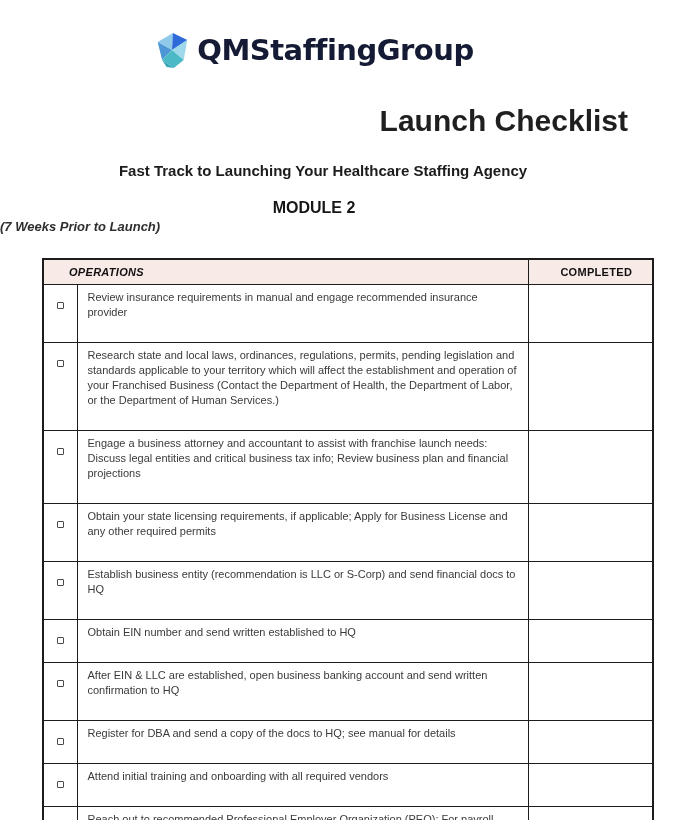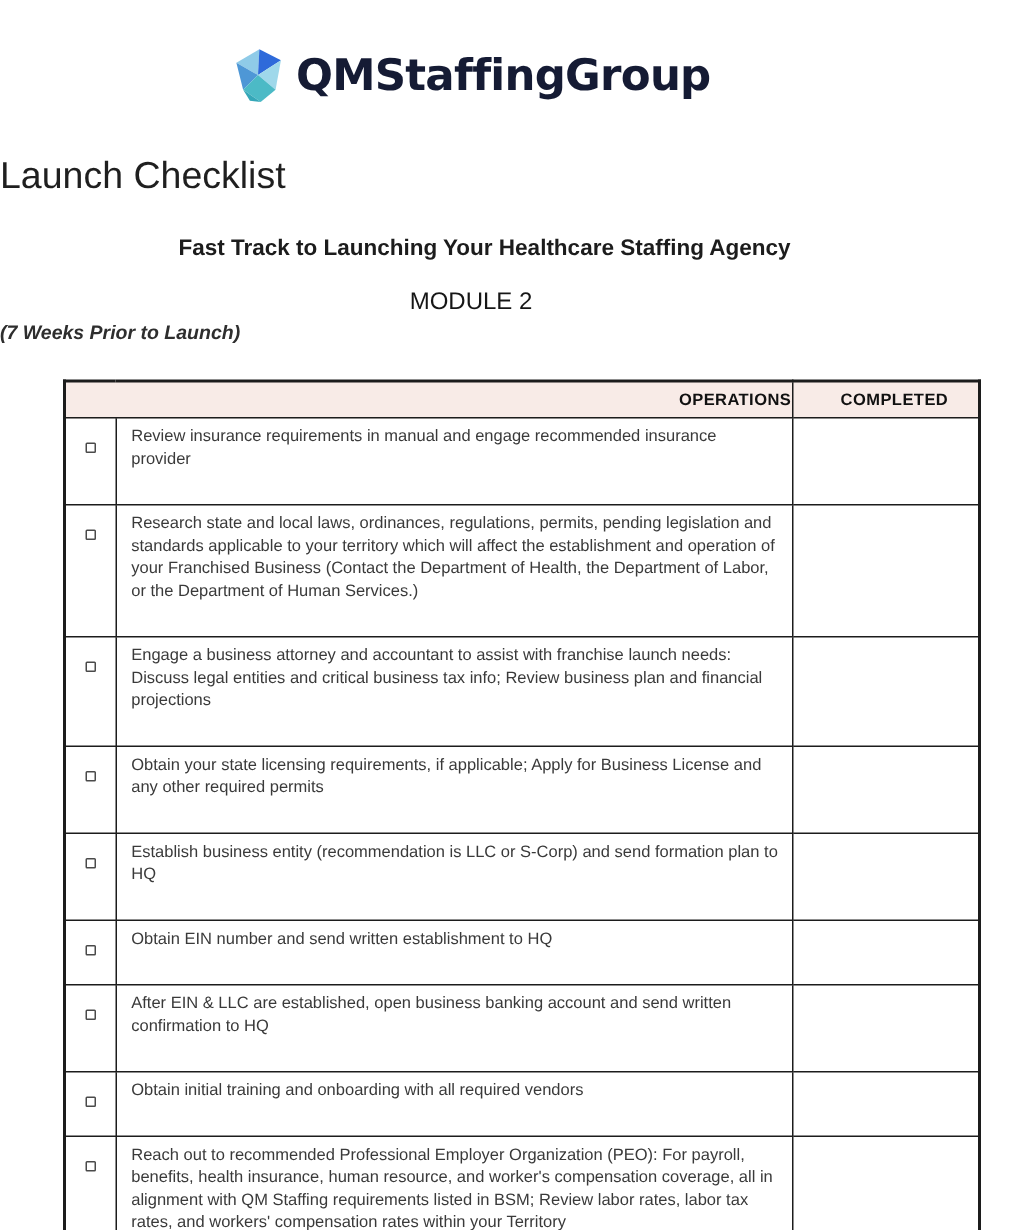--- a/index.html
+++ b/index.html
@@ -21,49 +21,49 @@
   .logo-row svg{display:block;}
   .logo-text{
     font-family:"DejaVu Sans",sans-serif;
     font-size:29px;color:var(--brand_navy);letter-spacing:-0.5px;line-height:1;
   }
   .logo-text .qm{font-weight:800;}
   .logo-text .rest{font-weight:600;}
 
   
   .title{
-    text-align:left;font-size:25px;font-weight:400;color:#1f1f1f;
+    text-align:right;font-size:30px;font-weight:700;color:#1f1f1f;
     margin:32px 0 0 0;line-height:1.1;
   }
   .subtitle{
     text-align:center;font-size:15px;font-weight:700;color:#1c1c1c;
     margin:26px 0 0 18px;line-height:1.1;
   }
   .module{
-    text-align:center;font-size:16px;font-weight:400;color:#161616;
+    text-align:center;font-size:16px;font-weight:700;color:#161616;
     margin:19px 0 0 0;line-height:1.1;
   }
   .note{
     text-align:left;font-size:13px;font-style:italic;color:#2e2e2e;
     margin-top:4px;line-height:1.1;font-weight:bold;
   }
 
   
   table.checklist{
     border-collapse:collapse;table-layout:fixed;
     width:610px;margin:24px 0 0 42px;
     border:2px solid var(--border);
   }
   .checklist th,.checklist td{border:1px solid var(--border);}
   .checklist thead th{
     background:var(--header_bg);
     font-size:11px;font-weight:700;letter-spacing:0.3px;color:#111;
     height:25px;padding:0;
   }
-  .checklist thead th.th-ops{text-align:right;padding-left:9px;}
+  .checklist thead th.th-ops{text-align:left;padding-left:25px;font-style:italic;}
   .checklist thead th.th-comp{text-align:center;padding-left:12px;}
   .cb-cell{
     width:34px;text-align:center;vertical-align:top;padding-top:10px;
   }
   .cb{
     display:inline-block;width:7px;height:7px;
     border:1px solid #4a4a4a;background:#fff;border-radius:1px;
   }
   .task-cell{
     width:451px;vertical-align:top;
@@ -137,47 +137,54 @@
             <span class="cb"></span>
           </td>
           <td class="task-cell">Obtain your state licensing requirements, if applicable; Apply for Business License and any other required permits</td>
           <td class="comp-cell"></td>
         </tr>
 
         <tr>
           <td class="cb-cell">
             <span class="cb"></span>
           </td>
-          <td class="task-cell">Establish business entity (recommendation is LLC or S-Corp) and send formation plan to HQ</td>
-          <td class="comp-cell"></td>
-        </tr>
-
-        <tr>
-          <td class="cb-cell">
-            <span class="cb"></span>
-          </td>
-          <td class="task-cell">Obtain EIN number and send written establishment to HQ</td>
+          <td class="task-cell">Establish business entity (recommendation is LLC or S-Corp) and send financial docs to HQ</td>
+          <td class="comp-cell"></td>
+        </tr>
+
+        <tr>
+          <td class="cb-cell">
+            <span class="cb"></span>
+          </td>
+          <td class="task-cell">Obtain EIN number and send written established to HQ</td>
           <td class="comp-cell"></td>
         </tr>
 
         <tr>
           <td class="cb-cell">
             <span class="cb"></span>
           </td>
           <td class="task-cell">After EIN &amp; LLC are established, open business banking account and send written confirmation to HQ</td>
           <td class="comp-cell"></td>
         </tr>
 
-
-
-        <tr>
-          <td class="cb-cell">
-            <span class="cb"></span>
-          </td>
-          <td class="task-cell">Obtain initial training and onboarding with all required vendors</td>
+        <tr>
+          <td class="cb-cell">
+            <span class="cb"></span>
+          </td>
+          <td class="task-cell">Register for DBA and send a copy of the docs to HQ; see manual for details</td>
+          <td class="comp-cell"></td>
+        </tr>
+
+
+        <tr>
+          <td class="cb-cell">
+            <span class="cb"></span>
+          </td>
+          <td class="task-cell">Attend initial training and onboarding with all required vendors</td>
           <td class="comp-cell"></td>
         </tr>
 
         <tr>
           <td class="cb-cell">
             <span class="cb"></span>
           </td>
           <td class="task-cell">Reach out to recommended Professional Employer Organization (PEO): For payroll, benefits, health insurance, human resource, and worker's compensation coverage, all in alignment with QM Staffing requirements listed in BSM; Review labor rates, labor tax rates, and workers' compensation rates within your Territory</td>
           <td class="comp-cell"></td>
         </tr>

